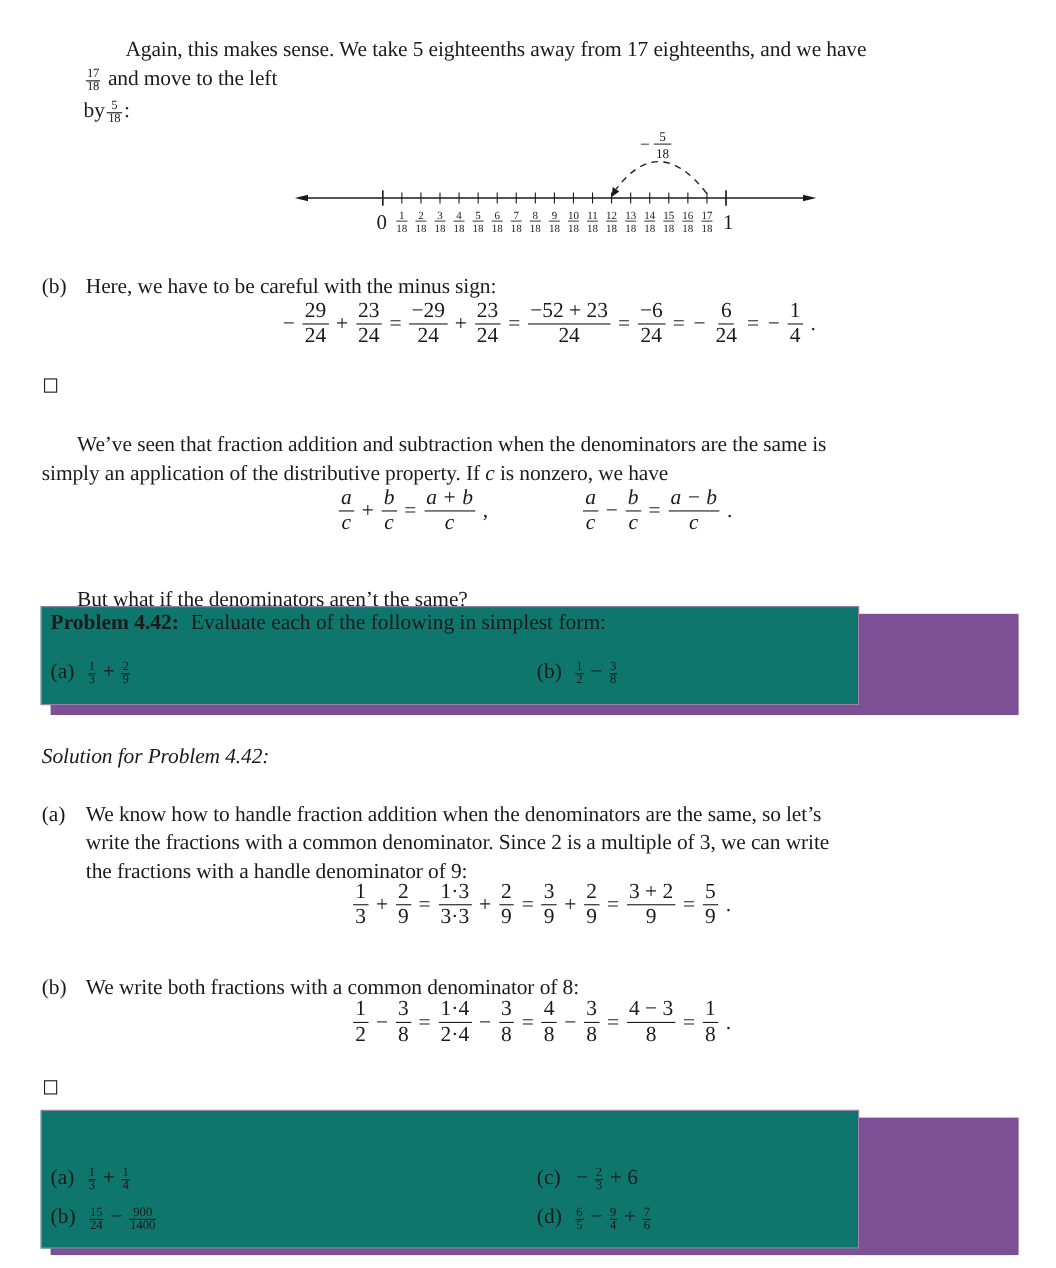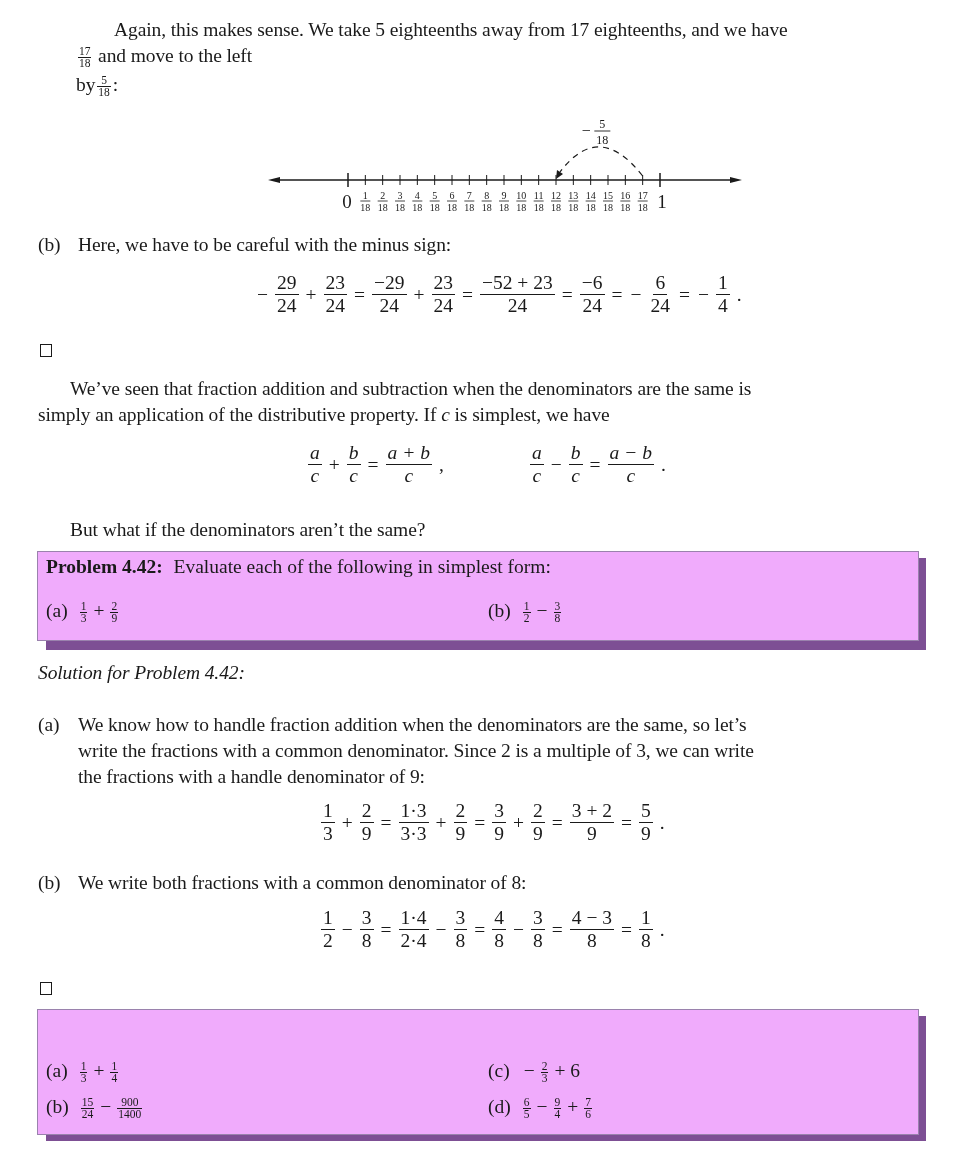--- a/index.html
+++ b/index.html
@@ -5,40 +5,41 @@
   html, body { margin: 0; padding: 0; background: #ffffff; }
   body {
     width: 960px; height: 1153px; position: relative; overflow: hidden;
     font-family: "DejaVu Serif", "Liberation Serif", serif;
     color: #1a1a1a;
   }
   .p {
     position: absolute; font-size: 19.5px; line-height: 26px;
     font-family: "Liberation Serif", "DejaVu Serif", serif;
     letter-spacing: -0.1px;
+    margin-top: 16px;
   }
   .it { font-style: italic; }
   .b { font-weight: bold; }
   .sfrac { display: inline-block; vertical-align: -0.45em; text-align: center; font-size: 11.5px; line-height: 11px; margin: 0 2px; }
   .sfrac > span { display: block; padding: 0 1px; }
   .sfrac > span.num { border-bottom: 1px solid #1a1a1a; }
   .math {
     position: absolute; display: flex; align-items: center;
     font-family: "Liberation Serif", "DejaVu Serif", serif; font-size: 19.5px;
   }
   .frac { display: inline-flex; flex-direction: column; align-items: center; margin: 0 3px; line-height: 22px; }
   .frac > span { padding: 0 2px; text-align: right; }
   .frac > span.num { border-bottom: 1px solid #1a1a1a; }
   .op { margin: 0 4px; }
   .qed {
     position: absolute; width: 10px; height: 11px; border: 1.3px solid #1a1a1a; background: #fff;
   }
   .probbox {
-    position: absolute; left: 37px; width: 882px;
-    background: #f0abfc; border: 1px solid #9a82ad;
+    position: absolute; left: 37px; width: 744px;
+    background: #0f766e; border: 1px solid #9a82ad;
     box-sizing: border-box;
   }
   .probshadow { position: absolute; background: #7d4f94; }
   .probtitle { position: absolute; left: 8px; top: 4px; font-size: 19.5px; font-family: "Liberation Serif", serif; }
   .probitem { position: absolute; font-size: 19.5px; font-family: "Liberation Serif", serif; }
   svg text { font-family: "Liberation Serif", "DejaVu Serif", serif; }
 </style>
 </head>
 <body>
 
@@ -181,21 +182,21 @@
       <span class="">4</span>
     </span>
     <span class="op">.</span>
   </div>
 <div class="qed" style="left:40px; top:344px;"></div>
 
 <div class="p" style="left:70px; top:376px;">We’ve seen that fraction addition and subtraction when the denominators are the same is</div>
 <div class="p" style="left:38px; top:402px;">
   <span>simply an application of the distributive property. If</span>
   <span class="it">c</span>
-  <span>is simplest, we have</span>
+  <span>is nonzero, we have</span>
 </div>
 <div class="math" id="eq-add" style="left:305px; top:442px;">
     <span class="frac">
       <span class="num it">a</span>
       <span class="it">c</span>
     </span>
     <span class="op">+</span>
     <span class="frac">
       <span class="num it">b</span>
       <span class="it">c</span>

